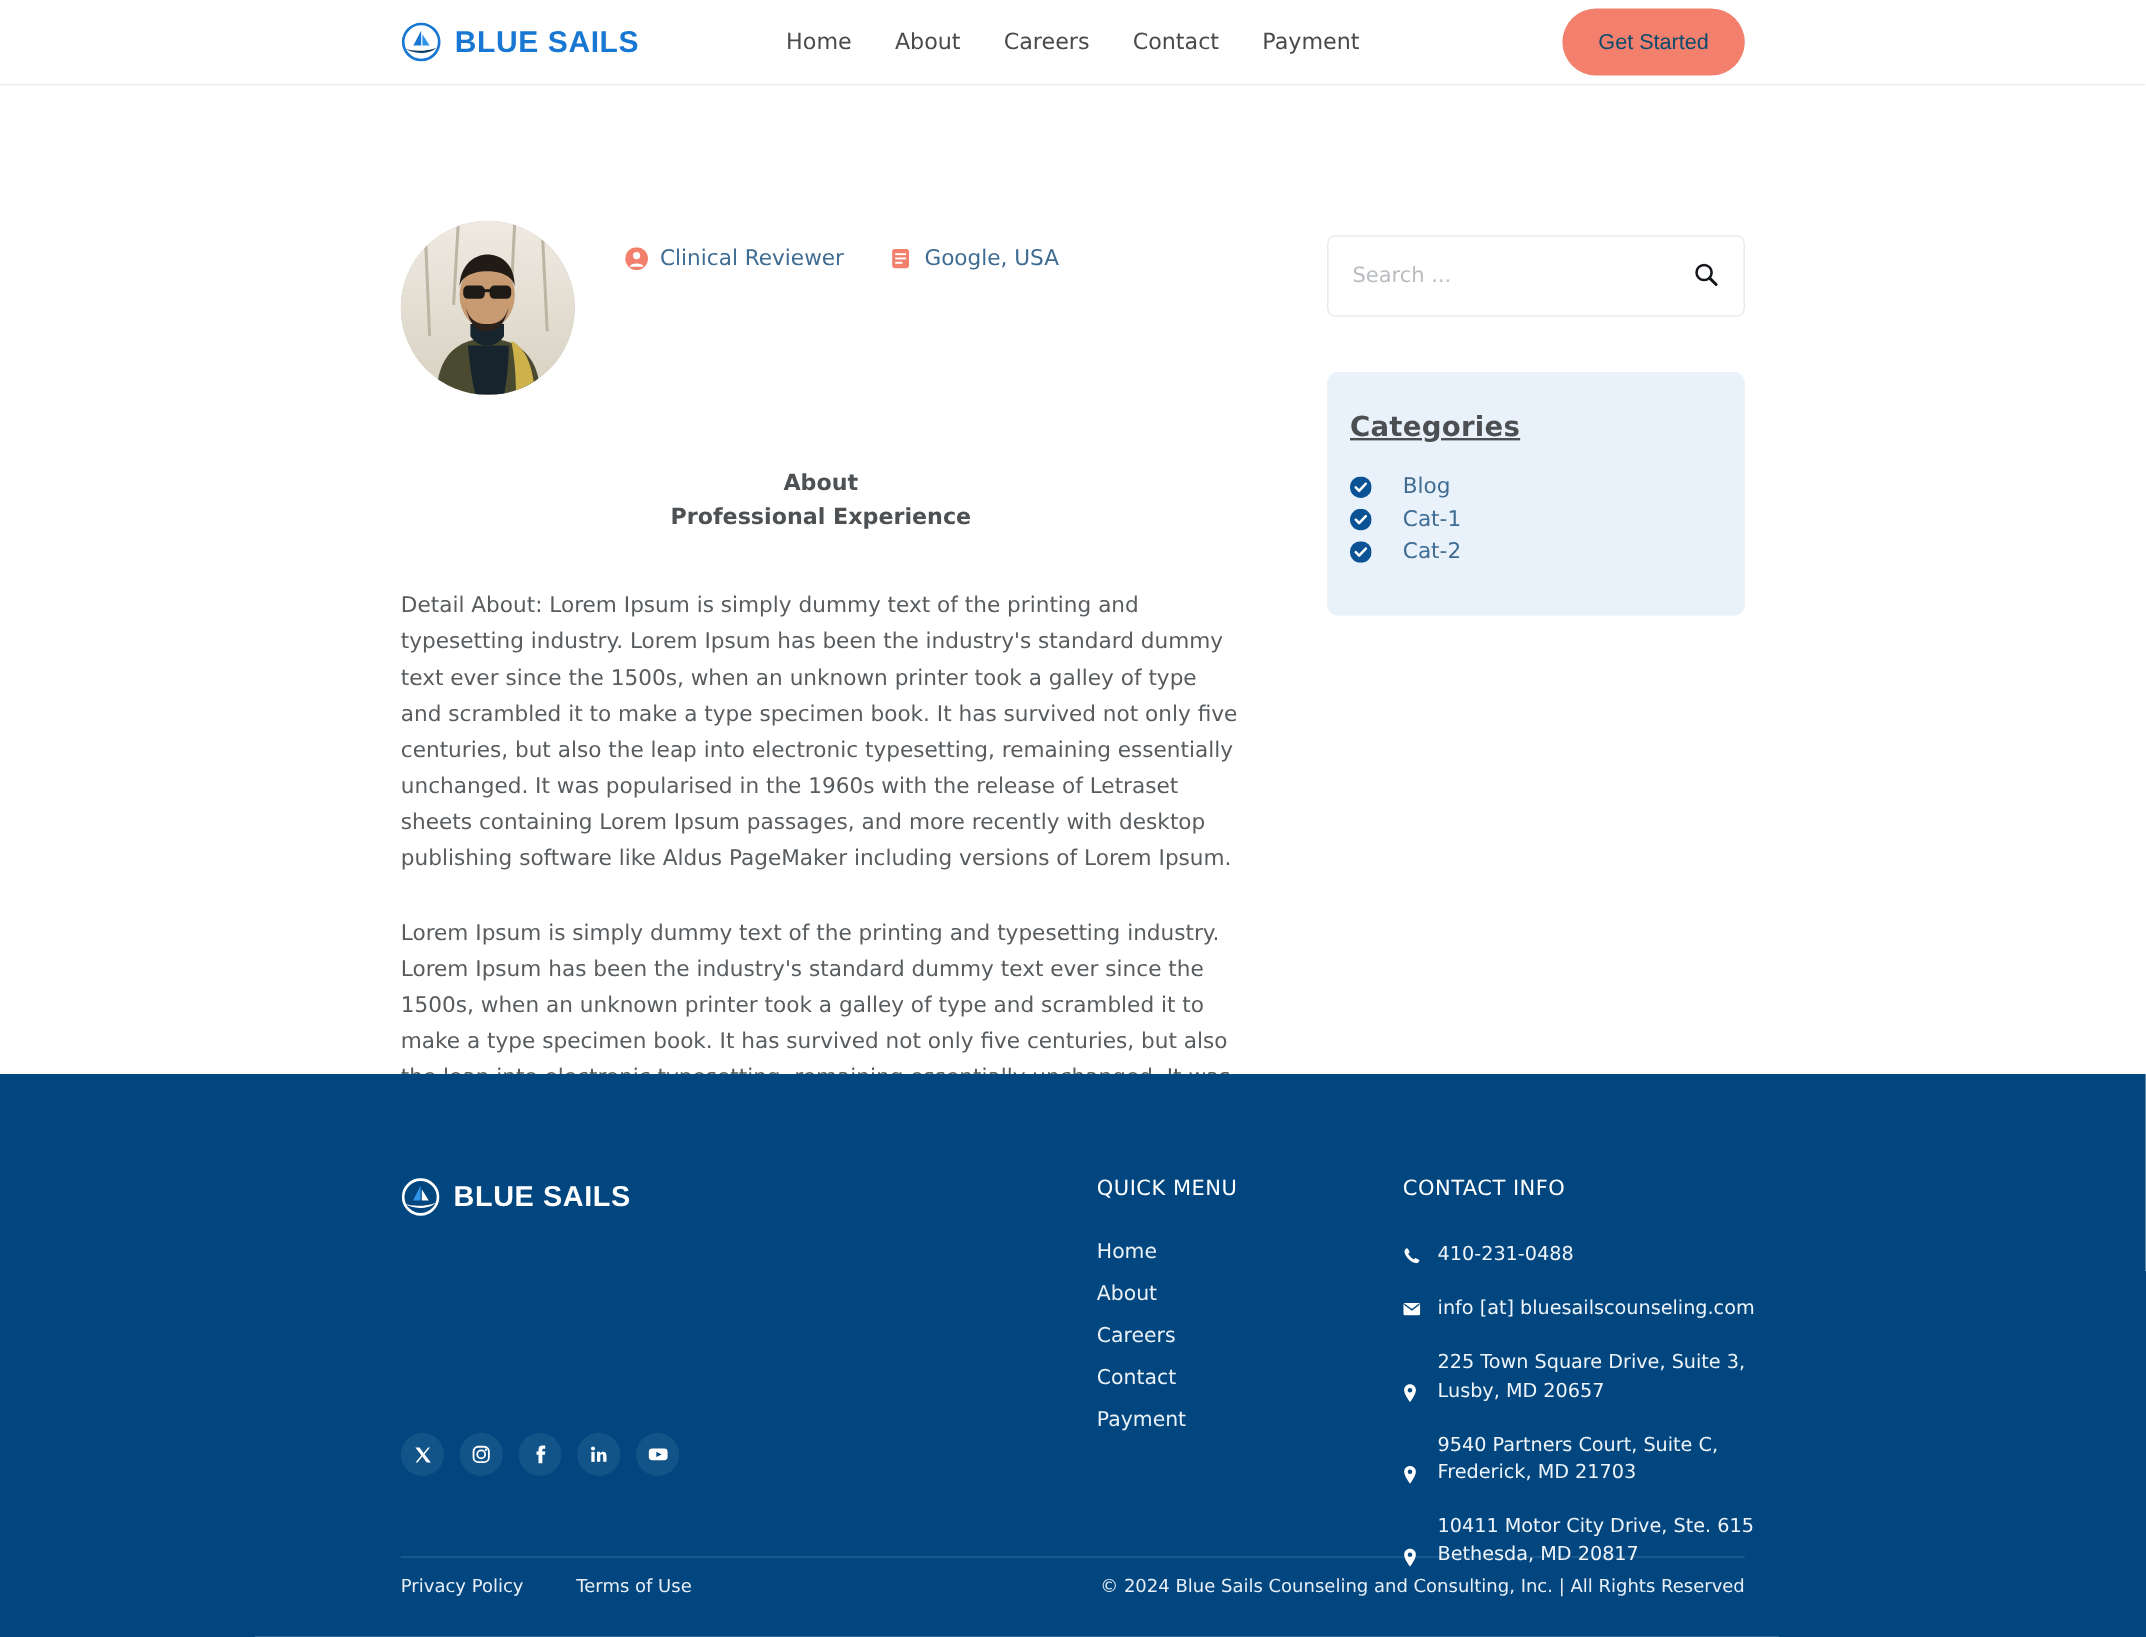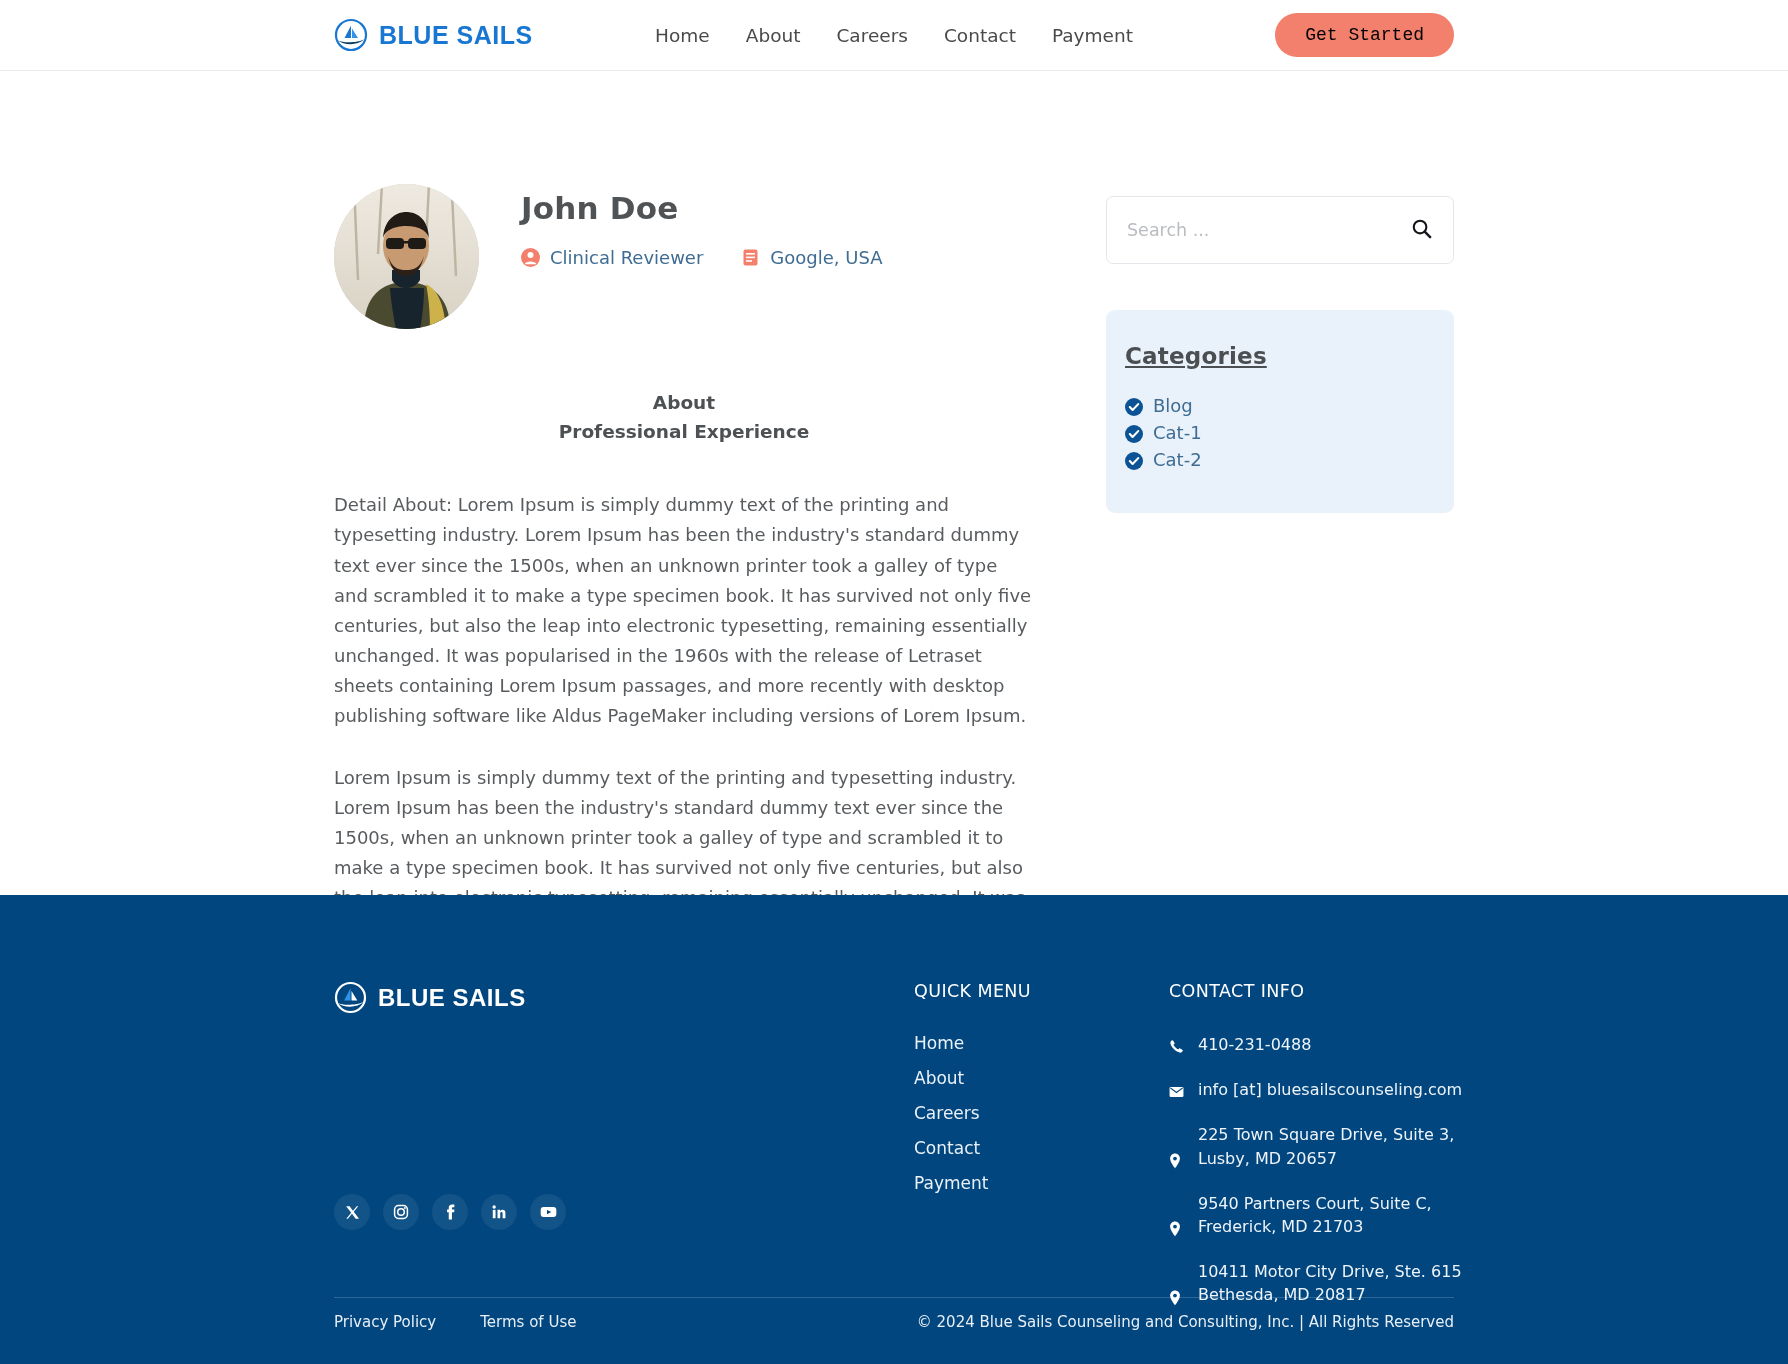--- a/index.html
+++ b/index.html
@@ -30,25 +30,25 @@
   .nav{
     position:absolute; left:50%; transform:translateX(-50%);
     display:flex; gap:36px; align-items:center;
   }
   .nav a{
     font-size:18.5px; color:#4a4a4a; text-decoration:none;
     font-family:"DejaVu Sans", sans-serif;
   }
   .cta{
     position:absolute; right:334px; top:50%; transform:translateY(-50%);
-    background:#f2806c; color:#000000;
+    background:#f2806c; color:#0c4a6e;
     border:none; border-radius:30px;
-    padding:0 30px; height:44px; line-height:44px;
+    padding:0 30px; height:56px; line-height:44px;
     font-size:18px; cursor:pointer;
-    font-family:Liberation Mono, monospace;
+    font-family:Liberation Sans, sans-serif;
   }
 
   
   .page{
     width:1788px;
     padding:0 334px;
     display:flex;
     gap:72px;
     padding-top:113px;
   }
@@ -119,21 +119,21 @@
     padding:33px 0 37px 0;
   }
   .cat-title{
     font-size:23px; font-weight:bold; color:#4b4f52;
     padding-left:19px; letter-spacing:.2px;
     font-family:"DejaVu Sans", sans-serif;
     text-decoration:underline;
   }
   .cat-list{ list-style:none; margin-top:26px; padding-left:19px; }
   .cat-list li{
-    display:flex; align-items:flex-end; gap:10px;
+    display:flex; align-items:center; gap:26px;
     margin-bottom:6px;
   }
   .cat-list .chk{ width:18px; height:18px; flex:0 0 18px; display:block;}
   .cat-list .lbl{
     font-size:18px; color:#3f6c92;
     font-family:"DejaVu Sans", sans-serif;
   }
 
   
   .footer{
@@ -246,21 +246,20 @@
           <ellipse cx="72" cy="62" rx="23" ry="28" fill="#c79a72"></ellipse>
           <path d="M49 56 C49 36 62 28 72 28 C84 28 95 36 95 56 C95 48 86 42 72 42 C60 42 49 47 49 56 Z" fill="#221a14"></path>
           <path d="M54 72 C58 88 64 92 72 92 C80 92 86 88 90 72 C86 84 80 86 72 86 C64 86 58 84 54 72 Z" fill="#2b211a"></path>
           <rect x="52" y="54" width="18" height="11" rx="4" fill="#1e1a16"></rect>
           <rect x="74" y="54" width="18" height="11" rx="4" fill="#1e1a16"></rect>
           <rect x="69" y="57" width="6" height="2.5" fill="#1e1a16"></rect>
         </svg>
       </div>
 
       <div>
-        <div class="prof-name">John Doe</div>
         <div class="prof-meta">
           <div class="meta-item">
             <span class="mi-icon">
               <svg viewBox="0 0 19 19" width="19" height="19">
                 <circle cx="9.5" cy="9.5" r="9.5" fill="#f2806c"></circle>
                 <circle cx="9.5" cy="7" r="3" fill="#fff"></circle>
                 <path d="M3.6 16.2 C4.6 12.6 14.4 12.6 15.4 16.2 Z" fill="#fff"></path>
               </svg>
             </span>
             <span class="mi-text">Clinical Reviewer</span>

